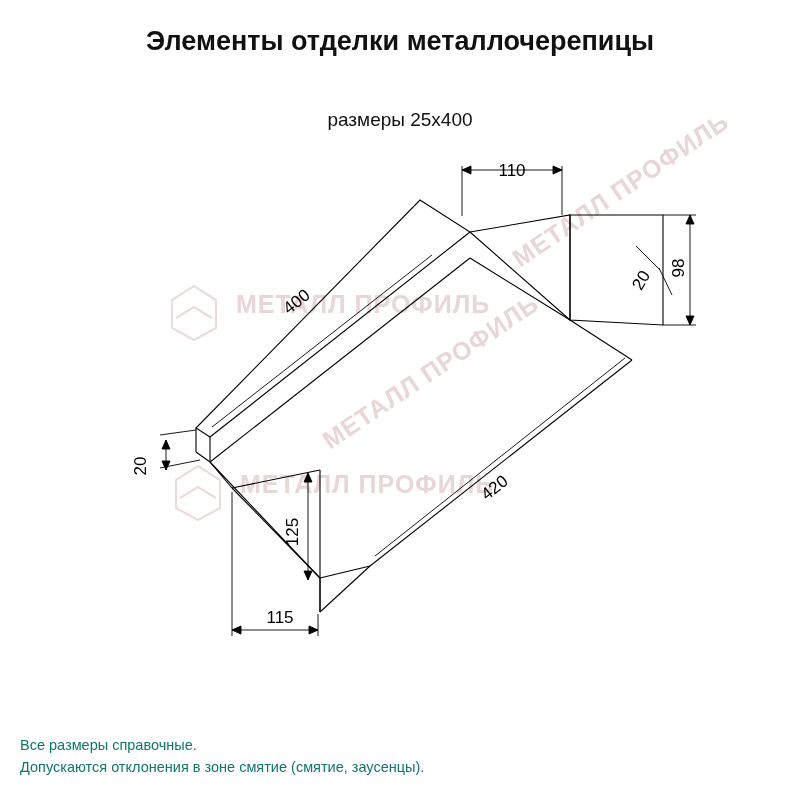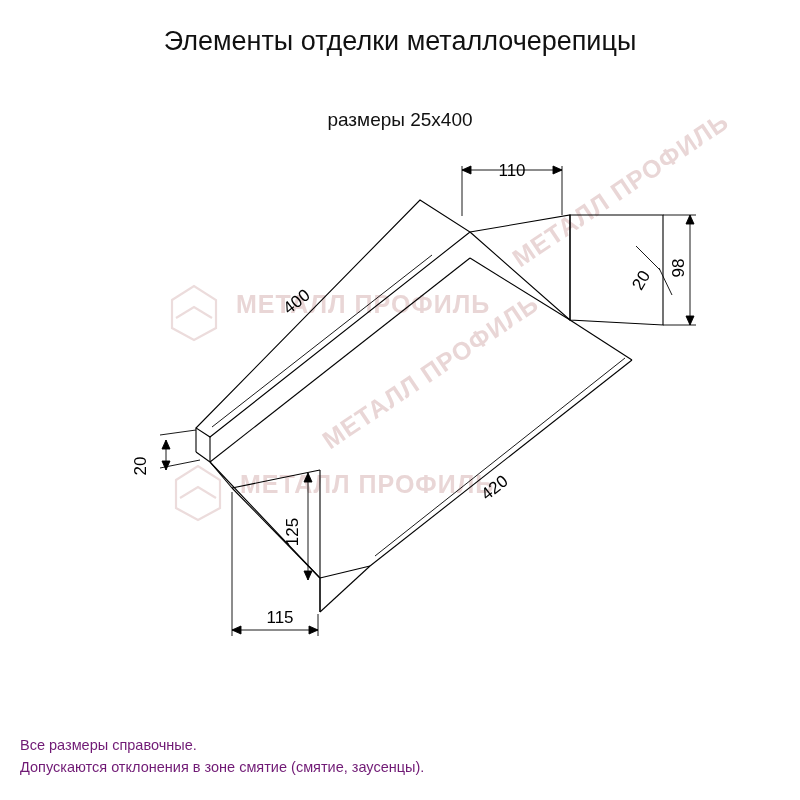--- a/index.html
+++ b/index.html
@@ -21,42 +21,42 @@
     width: 800px;
     height: 800px;
   }
   .title {
     position: absolute;
     left: 0;
     top: 26px;
     width: 800px;
     text-align: center;
     font-size: 27px;
-    font-weight: 400;
+    font-weight: 700;
     color: #111111;
     letter-spacing: 0px;
   }
   .subtitle {
     position: absolute;
     left: 0;
     top: 108px;
     width: 800px;
     text-align: center;
     font-size: 19px;
     line-height: 24px;
     color: #111111;
   }
   .subtitle .l2 { display: block; }
   .footnotes {
     position: absolute;
     left: 20px;
     bottom: 22px;
     font-size: 14.5px;
     line-height: 22px;
-    color: #701a75;
+    color: #0f766e;
   }
   .footnotes div { white-space: nowrap; }
 
   svg.drawing {
     position: absolute;
     left: 0;
     top: 0;
     width: 800px;
     height: 800px;
   }

